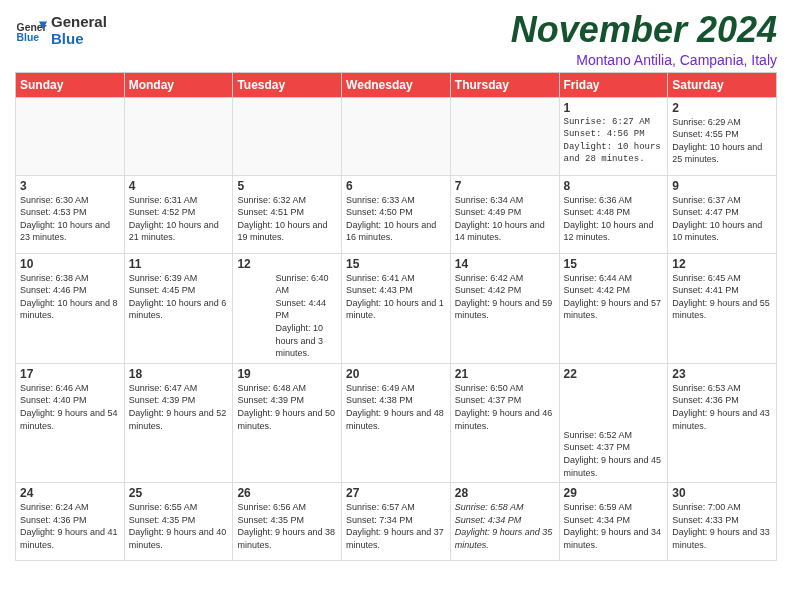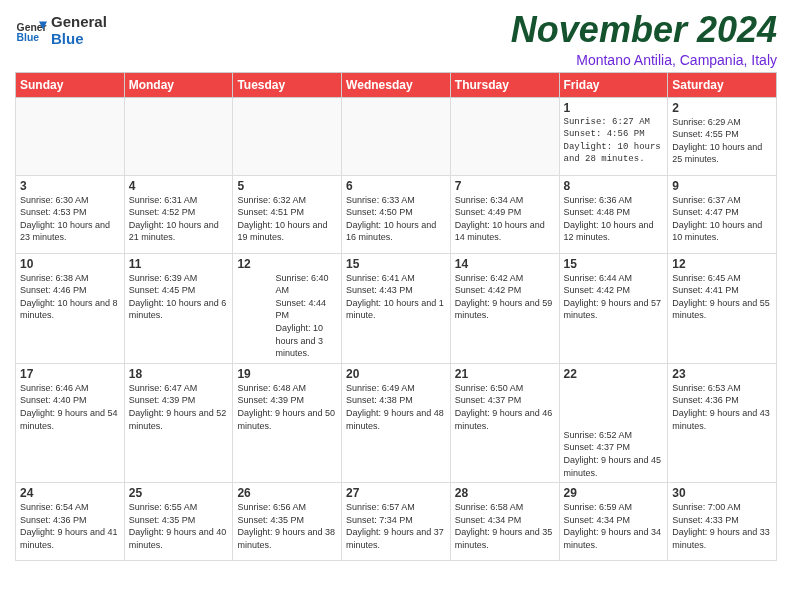--- a/index.html
+++ b/index.html
@@ -265,21 +265,21 @@
           <td>
             <span class="day-num">23</span>
             <div class="day-info" style="white-space: pre-line;">Sunrise: 6:53 AM
 Sunset: 4:36 PM
 Daylight: 9 hours and 43 minutes.</div>
           </td>
         </tr>
         <tr>
           <td>
             <span class="day-num">24</span>
-            <div class="day-info" style="white-space: pre-line;">Sunrise: 6:54 AM
+            <div class="day-info" style="white-space: pre-line;">Sunrise: 6:24 AM
 Sunset: 4:36 PM
 Daylight: 9 hours and 41 minutes.</div>
           </td>
           <td>
             <span class="day-num">25</span>
             <div class="day-info" style="white-space: pre-line;">Sunrise: 6:55 AM
 Sunset: 4:35 PM
 Daylight: 9 hours and 40 minutes.</div>
           </td>
           <td>
@@ -289,21 +289,21 @@
 Daylight: 9 hours and 38 minutes.</div>
           </td>
           <td>
             <span class="day-num">27</span>
             <div class="day-info" style="white-space: pre-line;">Sunrise: 6:57 AM
 Sunset: 7:34 PM
 Daylight: 9 hours and 37 minutes.</div>
           </td>
           <td>
             <span class="day-num">28</span>
-            <div class="day-info" style="white-space: pre-line;">Sunrise: 6:58 AM
+            <div class="day-info" style="white-space: pre-line; font-style: italic;">Sunrise: 6:58 AM
 Sunset: 4:34 PM
 Daylight: 9 hours and 35 minutes.</div>
           </td>
           <td>
             <span class="day-num">29</span>
             <div class="day-info" style="white-space: pre-line;">Sunrise: 6:59 AM
 Sunset: 4:34 PM
 Daylight: 9 hours and 34 minutes.</div>
           </td>
           <td>

